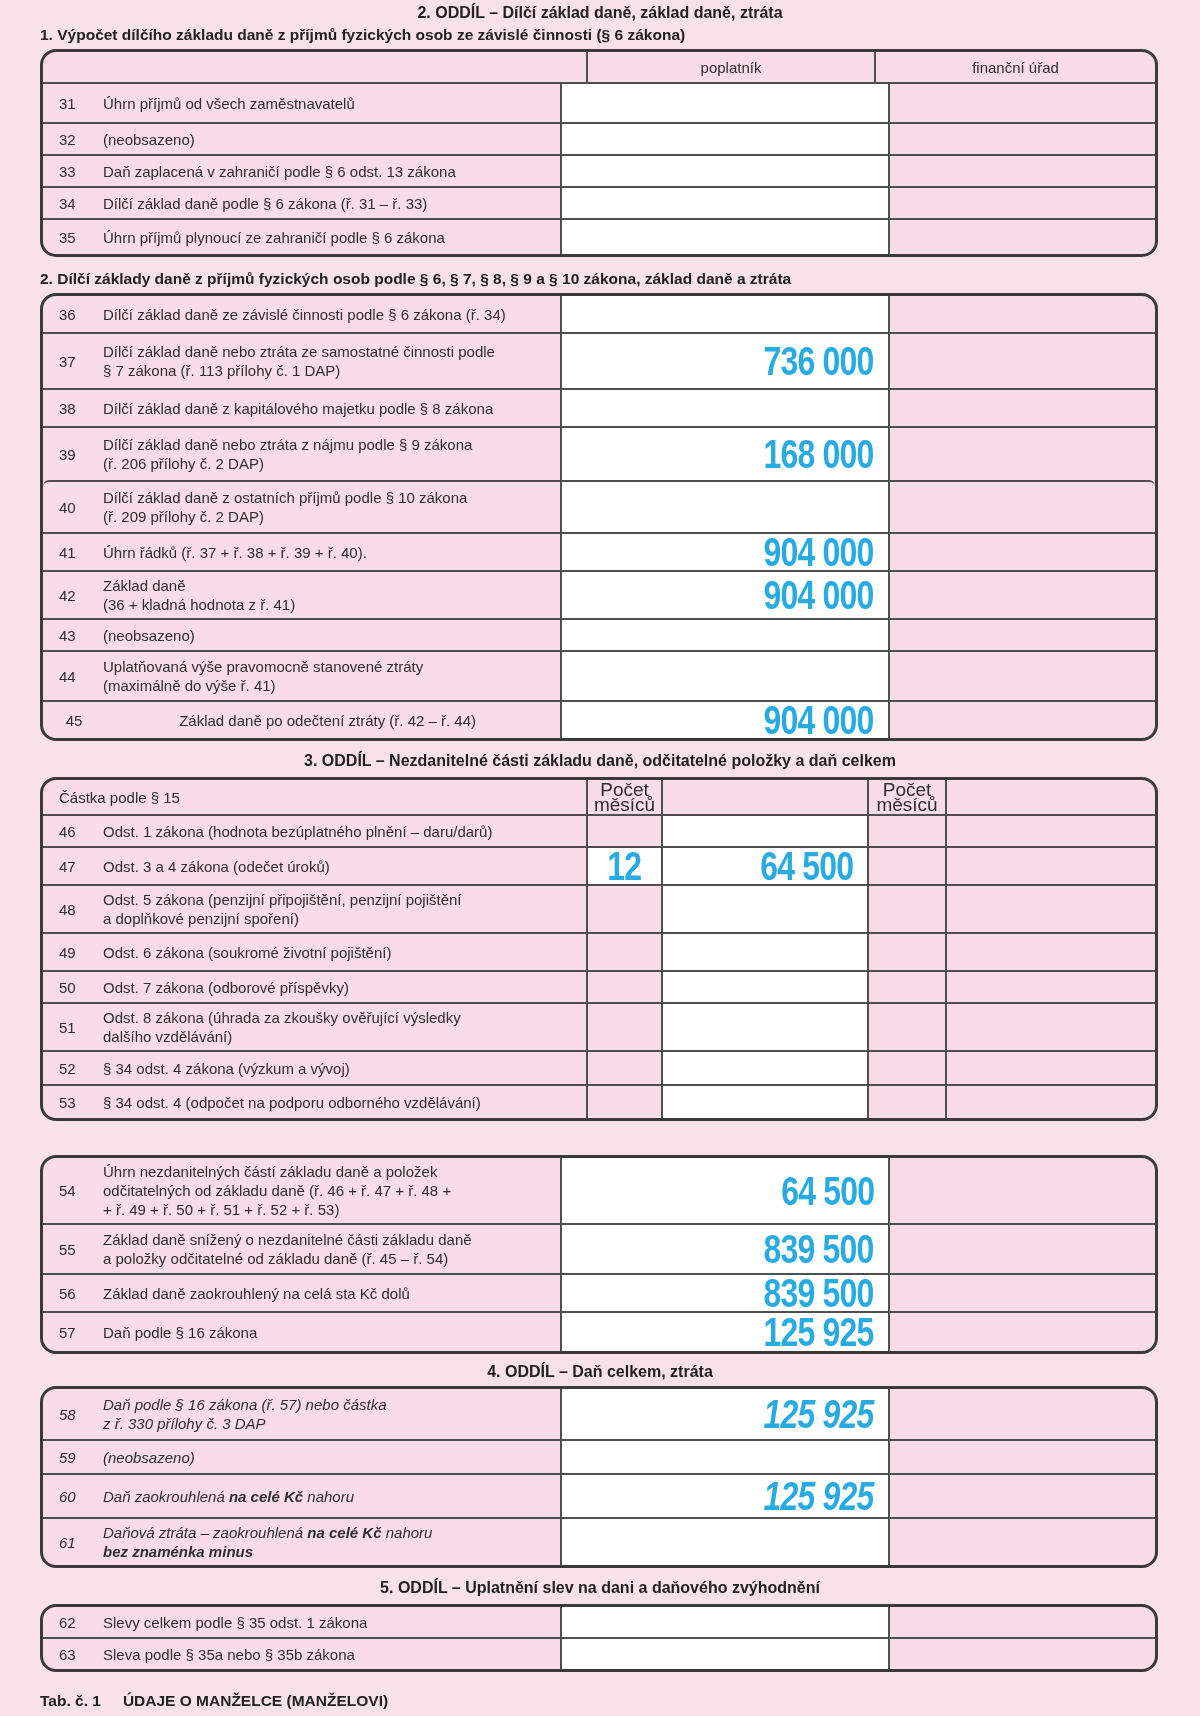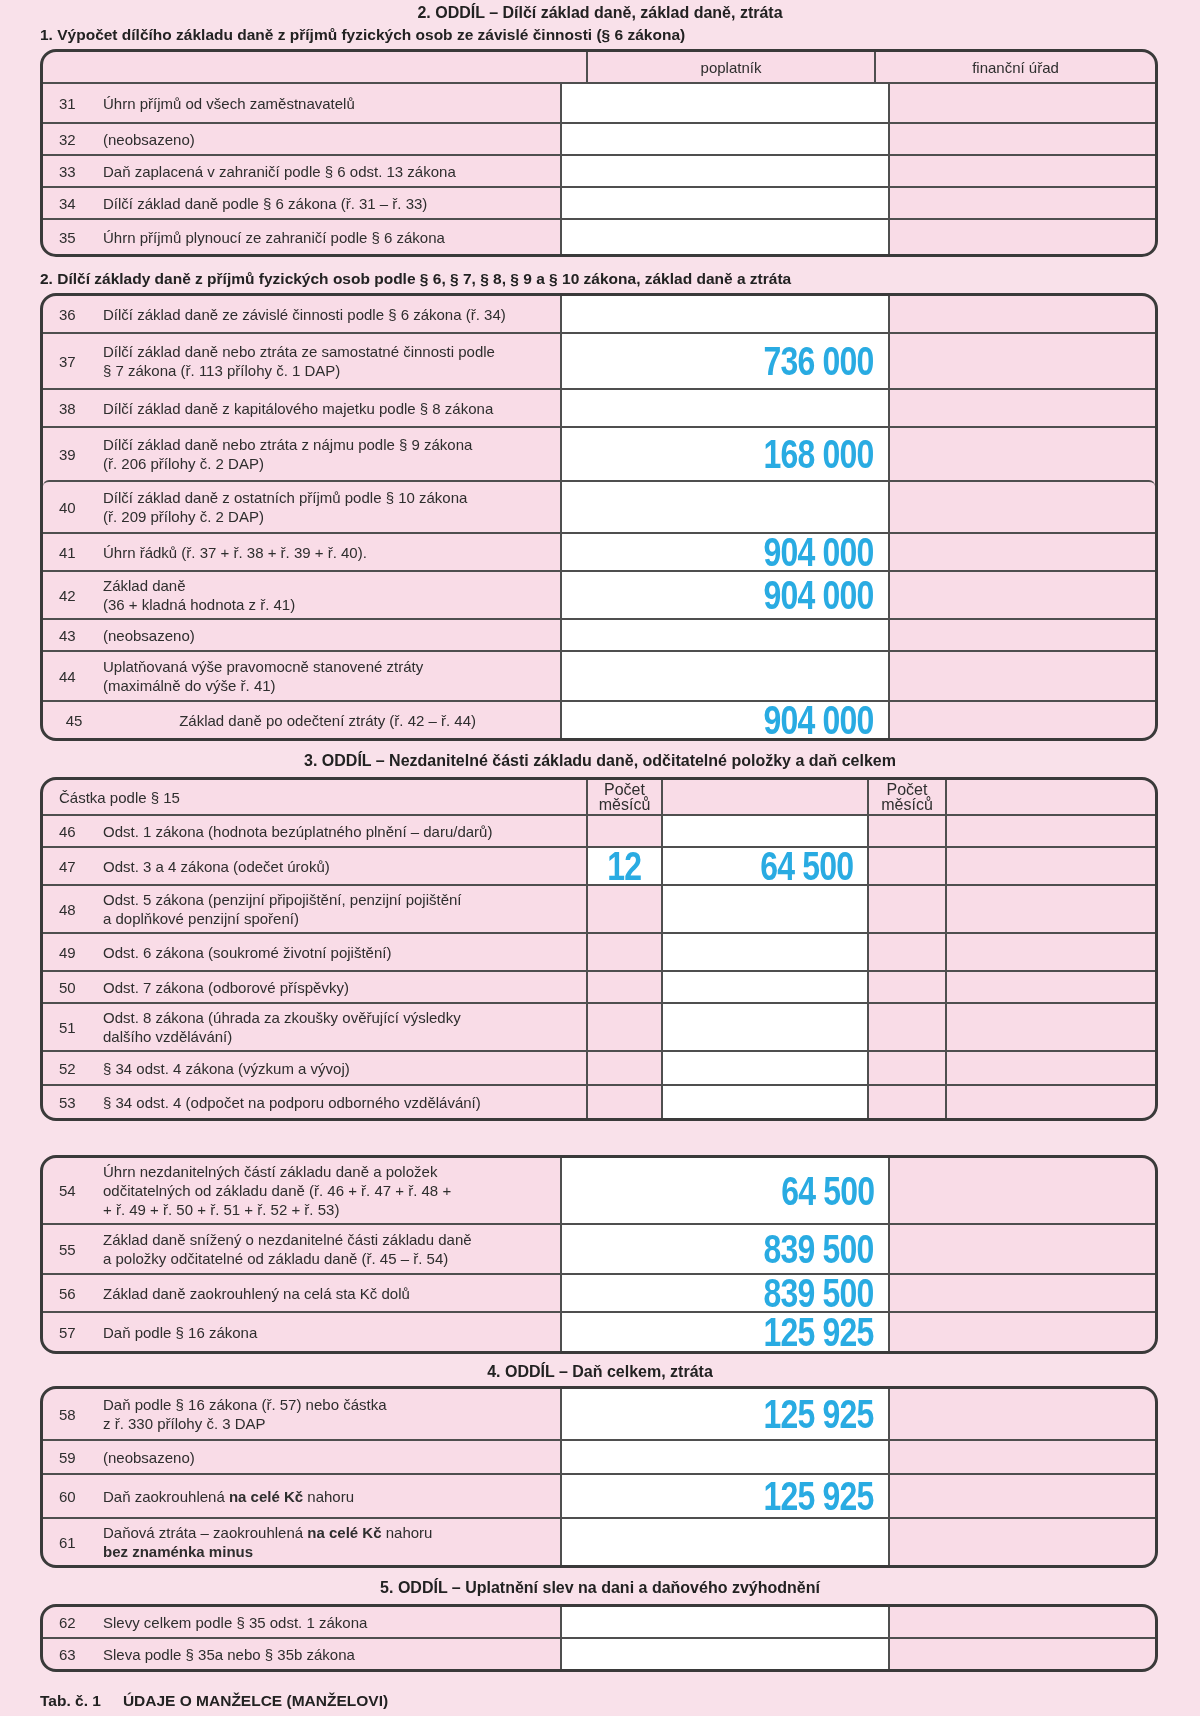--- a/index.html
+++ b/index.html
@@ -29,21 +29,21 @@
   .m1{width:75px;justify-content:center;}
   .m1.white{background:#ffffff;}
   .vc{width:206px;background:#ffffff;justify-content:flex-end;padding-right:14px;}
   .m2{width:78px;justify-content:center;}
   .v2c{width:210px;}
   .num{width:30px;flex:none;margin-right:14px;color:#2e2e2e;}
   .txt{flex:1;line-height:19px;max-width:462px;}
   .blk{display:block;}
   .hdr .cell{min-height:30px;align-items:center;}
   .hdrtxt{width:100%;text-align:center;}
-  .months-hd{font-size:16px;line-height:15px;text-align:center;width:100%;}
+  .months-hd{font-size:19px;line-height:15px;text-align:center;width:100%;}
   .bv{
     font-weight:bold;font-size:40px;line-height:0.9;color:#29abe2;
     letter-spacing:-1px;white-space:nowrap;display:inline-block;
     transform:scaleX(0.8);transform-origin:100% 55%;
   }
   .bv.ctr{transform-origin:50% 55%;}
   .tab-head{margin:20px 0 6px 40px;font-weight:bold;font-size:15.5px;color:#222;}
   .tab-head .gap{display:inline-block;width:22px;}
 </style>
 </head>
@@ -341,21 +341,21 @@
       </div>
     <div class="cell v1 bl">
         <span class="bv">125 925</span>
       </div>
     <div class="cell v2 bl"></div>
   </div>
 </div>
 
 <div class="h-center" style="margin-top:8px;">4. ODDÍL – Daň celkem, ztráta</div>
 
-<div class="tbl" style="margin-top:4px;">
+<div class="tbl" style="margin-top:4px;font-style:italic;">
   <div class="row" style="min-height:50px;">
     <div class="cell lbl">
         <span class="num">58</span>
         <span class="txt"><span>Daň podle § 16 zákona (ř. 57) nebo částka</span><span class="blk">z ř. 330 přílohy č. 3 DAP</span></span>
       </div>
     <div class="cell v1 bl">
         <span class="bv">125 925</span>
       </div>
     <div class="cell v2 bl"></div>
   </div>

